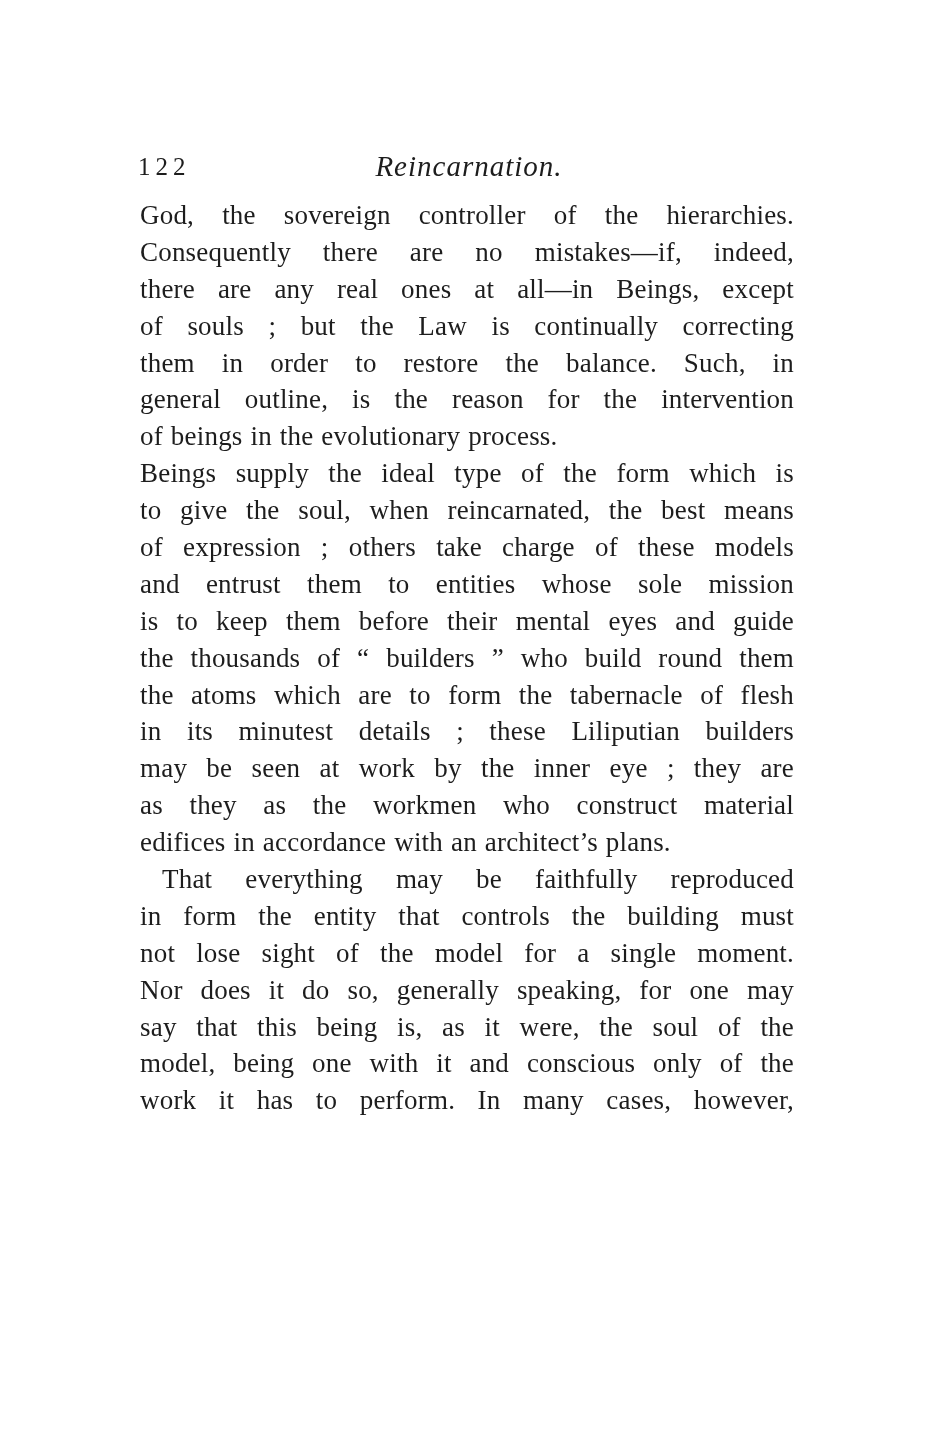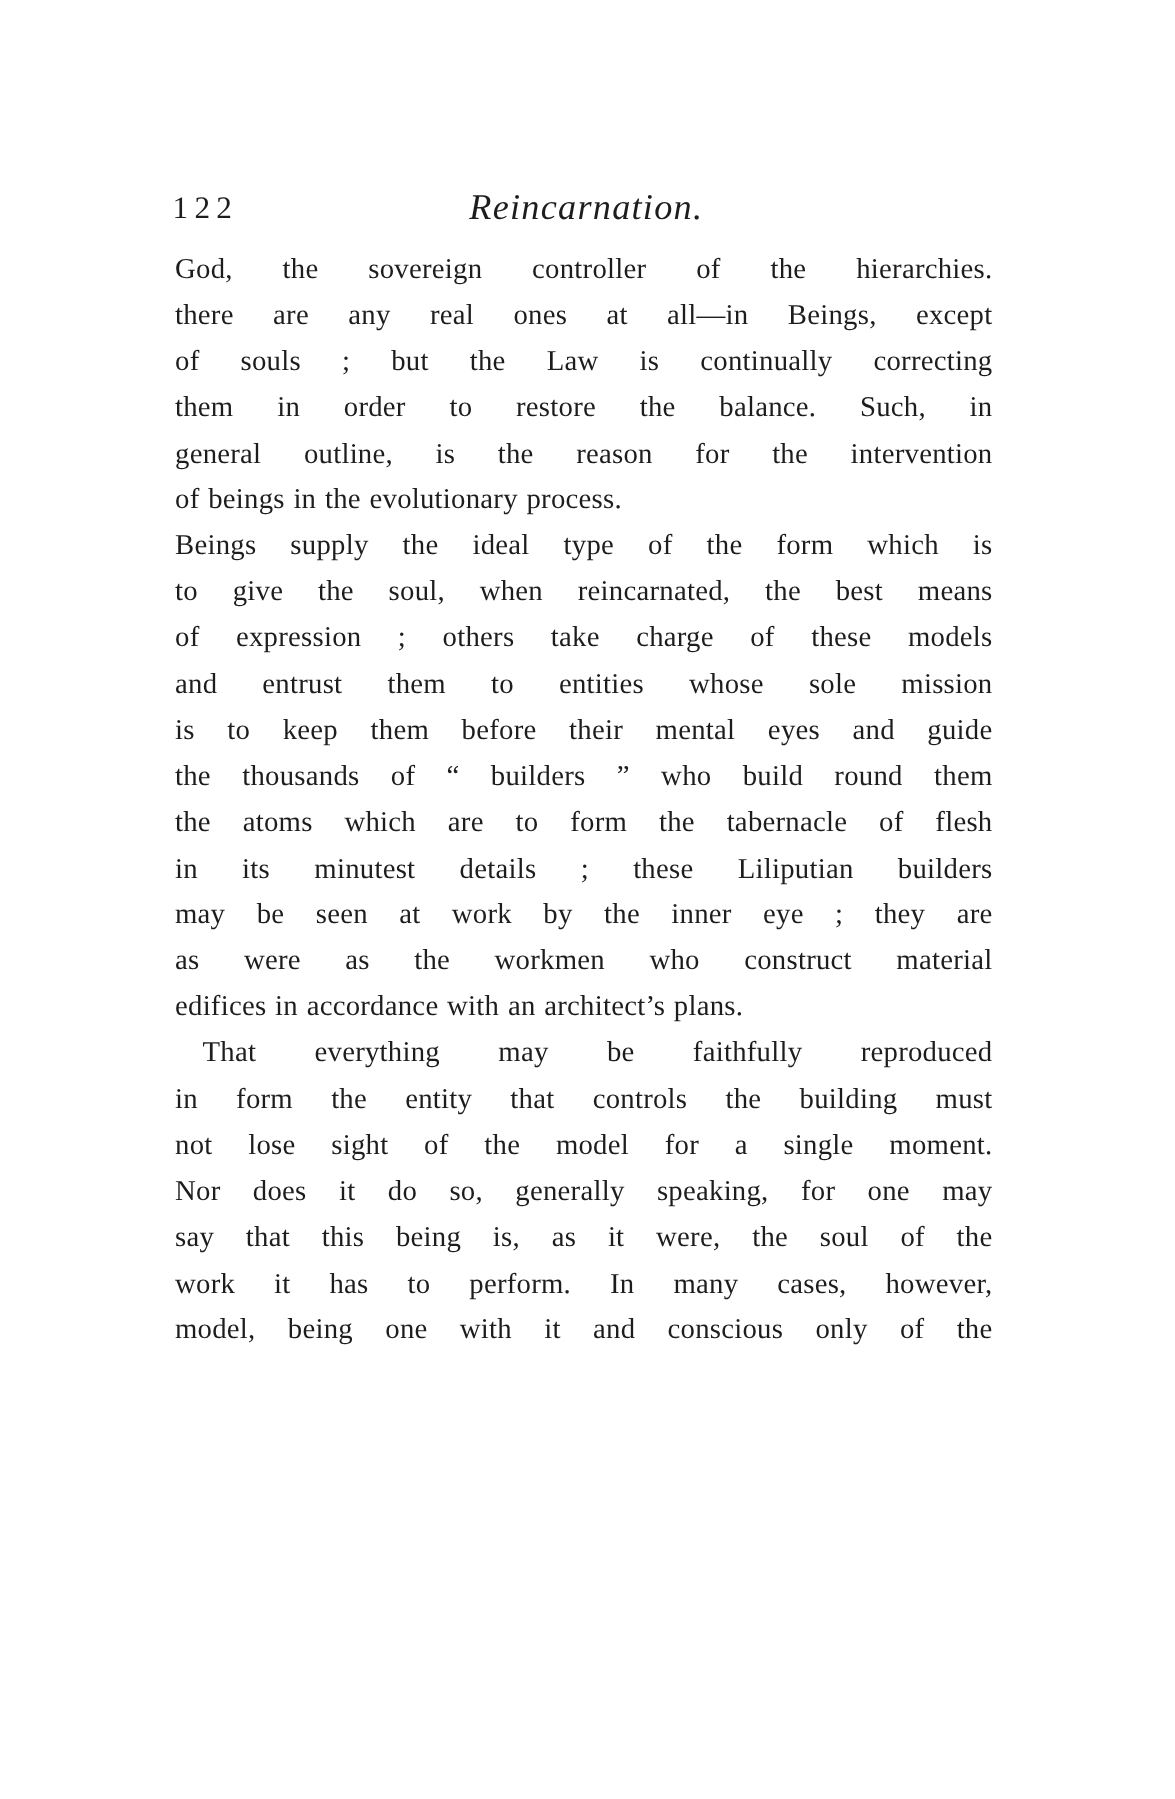--- a/index.html
+++ b/index.html
@@ -36,21 +36,21 @@
     letter-spacing: 1px;
     color: #1d1d1d;
   }
   .page-body {
     position: absolute;
     top: 197px; left: 140px;
     width: 654px;
   }
   .paragraph { width: 654px; }
   .line {
-    font-size: 23px;
+    font-size: 27px;
     line-height: 36.9px;
     height: 36.9px;
     width: 654px;
     letter-spacing: 0.2px;
     word-spacing: 1px;
   }
   .line.just {
     text-align: justify;
     text-align-last: justify;
   }
@@ -60,42 +60,43 @@
 <body>
 
 <div class="page">
   <div class="page-header">
     <span class="page-number">122</span>
     <span class="running-title">Reincarnation.</span>
   </div>
   <div class="page-body">
       <div class="paragraph">
         <div class="line just">God, the sovereign controller of the hierarchies.</div>
+        <div class="line just">Consequently there are no mistakes—if, indeed,</div>
         <div class="line just">there are any real ones at all—in Beings, except</div>
         <div class="line just">of souls ; but the Law is continually correcting</div>
         <div class="line just">them in order to restore the balance.  Such, in</div>
         <div class="line just">general outline, is the reason for the intervention</div>
         <div class="line">of beings in the evolutionary process.</div>
       </div>
       <div class="paragraph">
         <div class="line just">Beings supply the ideal type of the form which is</div>
         <div class="line just">to give the soul, when reincarnated, the best means</div>
         <div class="line just">of expression ; others take charge of these models</div>
         <div class="line just">and entrust them to entities whose sole mission</div>
         <div class="line just">is to keep them before their mental eyes and guide</div>
         <div class="line just">the thousands of “ builders ” who build round them</div>
         <div class="line just">the atoms which are to form the tabernacle of flesh</div>
         <div class="line just">in its minutest details ; these Liliputian builders</div>
         <div class="line just">may be seen at work by the inner eye ; they are</div>
-        <div class="line just">as were as the workmen who construct material</div>
+        <div class="line just">as they as the workmen who construct material</div>
         <div class="line">edifices in accordance with an architect’s plans.</div>
       </div>
       <div class="paragraph">
         <div class="line just indent">That everything may be faithfully reproduced</div>
         <div class="line just">in form the entity that controls the building must</div>
         <div class="line just">not lose sight of the model for a single moment.</div>
         <div class="line just">Nor does it do so, generally speaking, for one may</div>
         <div class="line just">say that this being is, as it were, the soul of the</div>
+        <div class="line just">model, being one with it and conscious only of the</div>
         <div class="line just">work it has to perform.  In many cases, however,</div>
-        <div class="line just">model, being one with it and conscious only of the</div>
       </div>
     </div>
 </div>
 
 </body></html>

